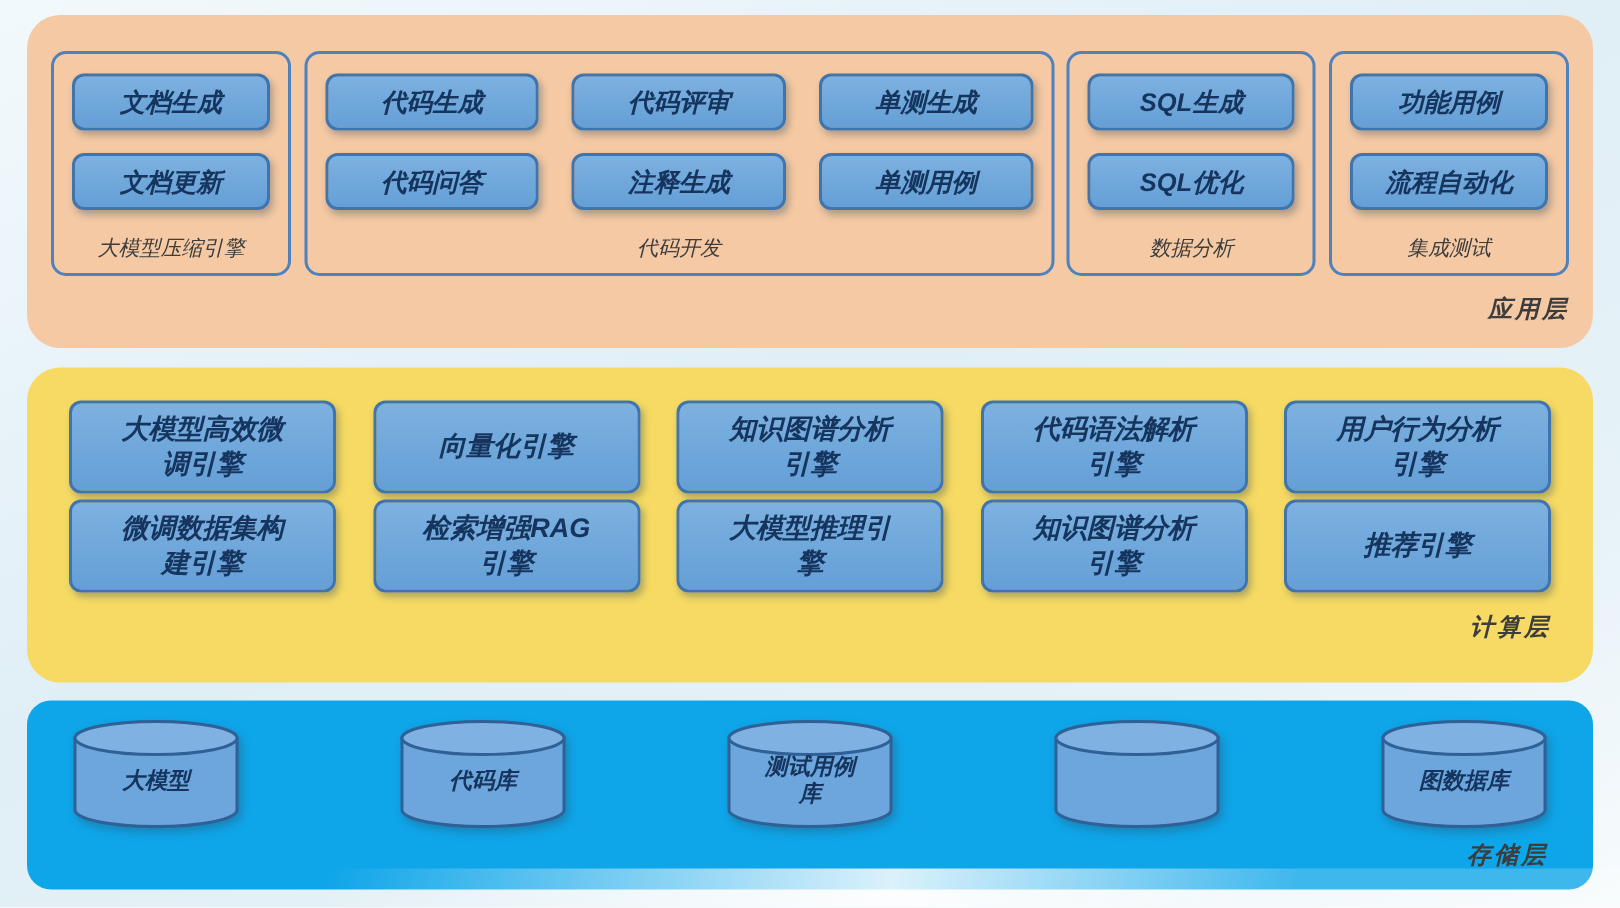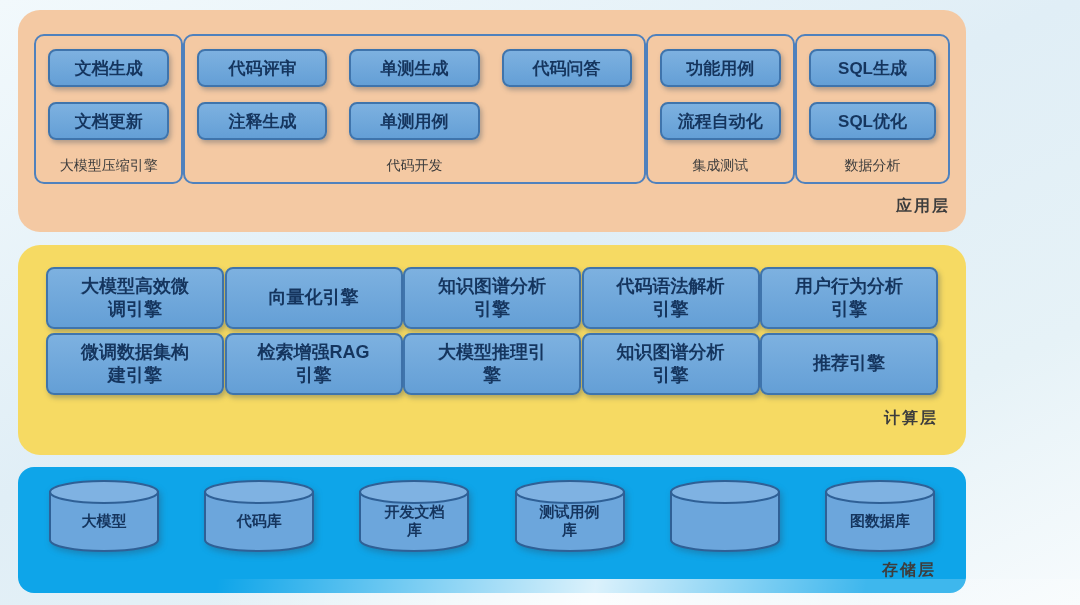--- a/index.html
+++ b/index.html
@@ -16,21 +16,21 @@
     display: flex; flex-direction: column;
   }
   .canvas::after {
     content: "";
     position: absolute; left: 0; right: 0; bottom: 0; height: 26px;
     background: linear-gradient(100deg, rgba(255,255,255,0) 20%, rgba(255,255,255,0.85) 55%, rgba(255,255,255,0.2) 80%);
     pointer-events: none;
   }
 
   
-  .layer { width: 948px; border-radius: 22px; position: relative; }
+  .layer { width: 1044px; border-radius: 22px; position: relative; font-style: italic; }
   .layer-app     { height: 222px; background: #f4c9a3; padding: 24px 16px 0 16px; margin-bottom: 13px; }
   .layer-compute { height: 210px; background: #f6da63; padding: 22px 28px 0 28px; margin-bottom: 12px; }
   .layer-storage { height: 126px; background: #0ea5e9; padding: 12px 30px 0 30px; border-radius: 16px; }
 
   .layer-label {
     text-align: right;
     font-size: 16px; font-weight: 600; color: #3d3d3d;
     letter-spacing: 2px;
   }
   .layer-app .layer-label { margin-top: 12px; }
@@ -110,43 +110,44 @@
       <div class="group group-narrow">
         <div class="stack">
           <div class="node app-node">文档生成</div>
           <div class="node app-node">文档更新</div>
         </div>
         <div class="group-label">大模型压缩引擎</div>
       </div>
 
       <div class="group group-wide">
         <div class="grid3">
+          <div class="node app-node">代码生成</div>
           <div class="node app-node">代码评审</div>
           <div class="node app-node">单测生成</div>
           <div class="node app-node">代码问答</div>
           <div class="node app-node">注释生成</div>
           <div class="node app-node">单测用例</div>
         </div>
         <div class="group-label">代码开发</div>
       </div>
 
+      <div class="group group-g4">
+        <div class="stack">
+          <div class="node app-node">SQL生成</div>
+          <div class="node app-node">SQL优化</div>
+        </div>
+        <div class="group-label">数据分析</div>
+      </div>
+
       <div class="group group-narrow">
         <div class="stack">
           <div class="node app-node">功能用例</div>
           <div class="node app-node">流程自动化</div>
         </div>
         <div class="group-label">集成测试</div>
-      </div>
-
-      <div class="group group-g4">
-        <div class="stack">
-          <div class="node app-node">SQL生成</div>
-          <div class="node app-node">SQL优化</div>
-        </div>
-        <div class="group-label">数据分析</div>
       </div>
 
     </div>
     <div class="layer-label">应用层</div>
   </section>
 
   <section class="layer layer-compute">
     <div class="compute-grid">
       <div class="node compute-node">大模型高效微调引擎</div>
       <div class="node compute-node">向量化引擎</div>
@@ -174,27 +175,20 @@
       </div>
 
       <div class="cylinder">
         <svg viewBox="0 0 112 74" width="112" height="74">
           <path d="M2 13 V61 a54 11 0 0 0 108 0 V13 Z" fill="#6CA6DC" stroke="#2f6096" stroke-width="2"></path>
           <ellipse cx="56" cy="13" rx="54" ry="11" fill="#7fb2e2" stroke="#2f6096" stroke-width="2"></ellipse>
         </svg>
         <span class="cyl-label">代码库</span>
       </div>
 
-      <div class="cylinder">
-        <svg viewBox="0 0 112 74" width="112" height="74">
-          <path d="M2 13 V61 a54 11 0 0 0 108 0 V13 Z" fill="#6CA6DC" stroke="#2f6096" stroke-width="2"></path>
-          <ellipse cx="56" cy="13" rx="54" ry="11" fill="#7fb2e2" stroke="#2f6096" stroke-width="2"></ellipse>
-        </svg>
-        <span class="cyl-label">开发文档库</span>
-      </div>
 
       <div class="cylinder">
         <svg viewBox="0 0 112 74" width="112" height="74">
           <path d="M2 13 V61 a54 11 0 0 0 108 0 V13 Z" fill="#6CA6DC" stroke="#2f6096" stroke-width="2"></path>
           <ellipse cx="56" cy="13" rx="54" ry="11" fill="#7fb2e2" stroke="#2f6096" stroke-width="2"></ellipse>
         </svg>
         <span class="cyl-label">测试用例库</span>
       </div>
 
 

